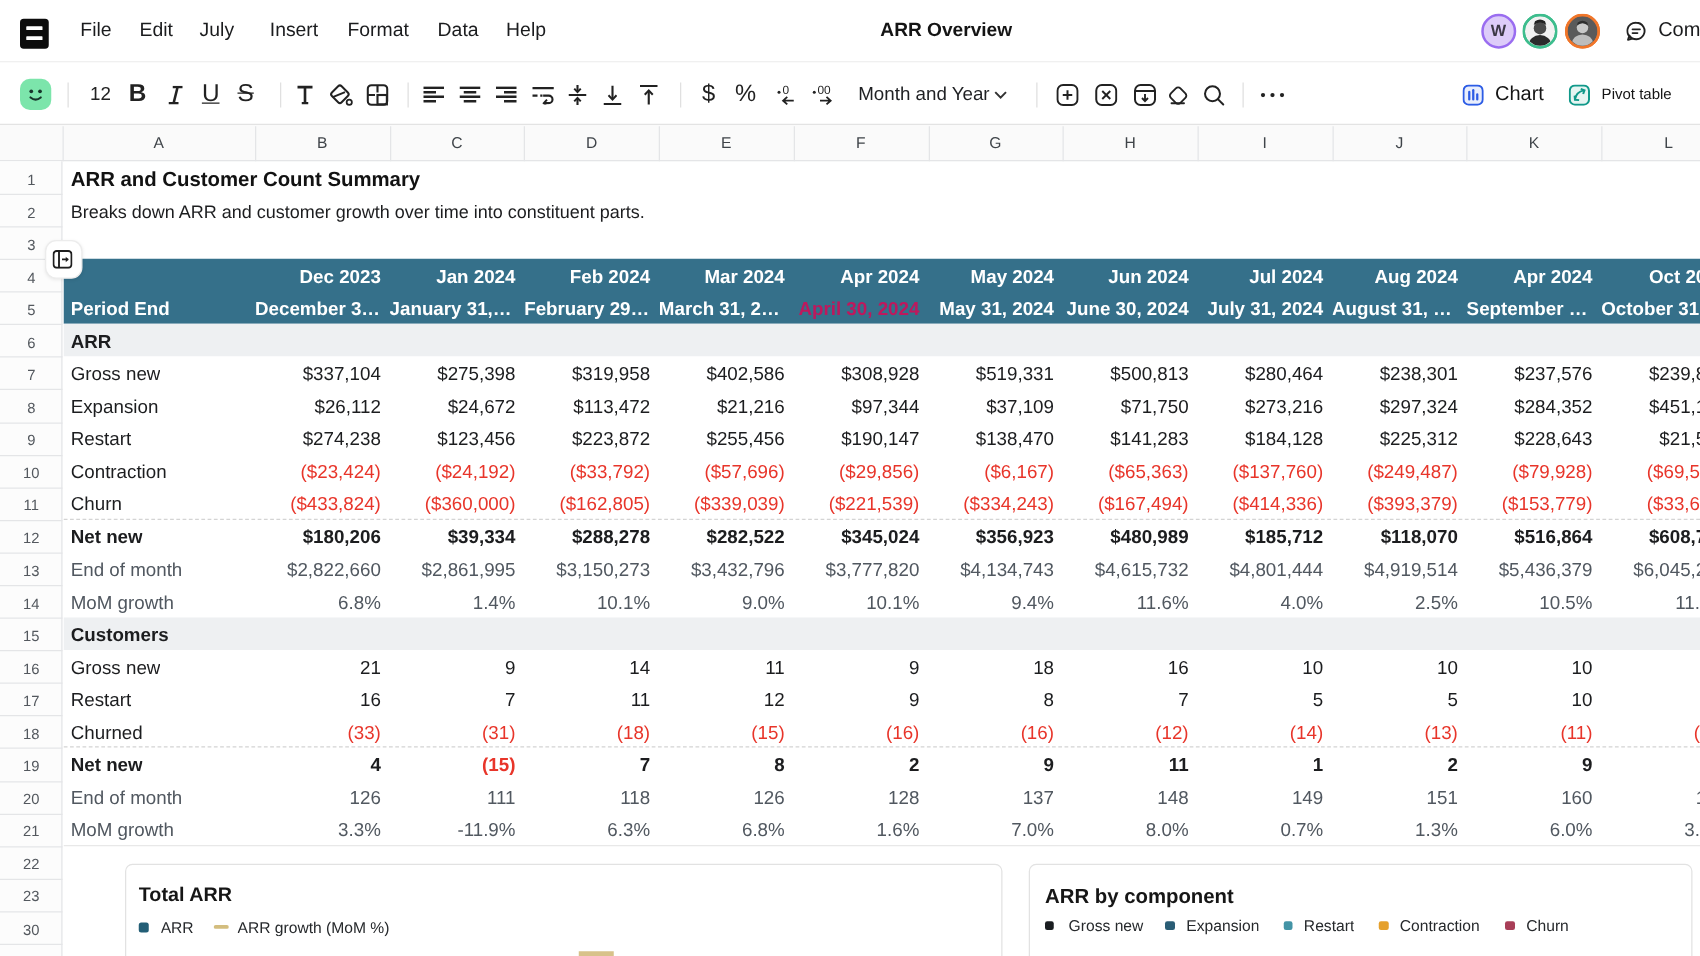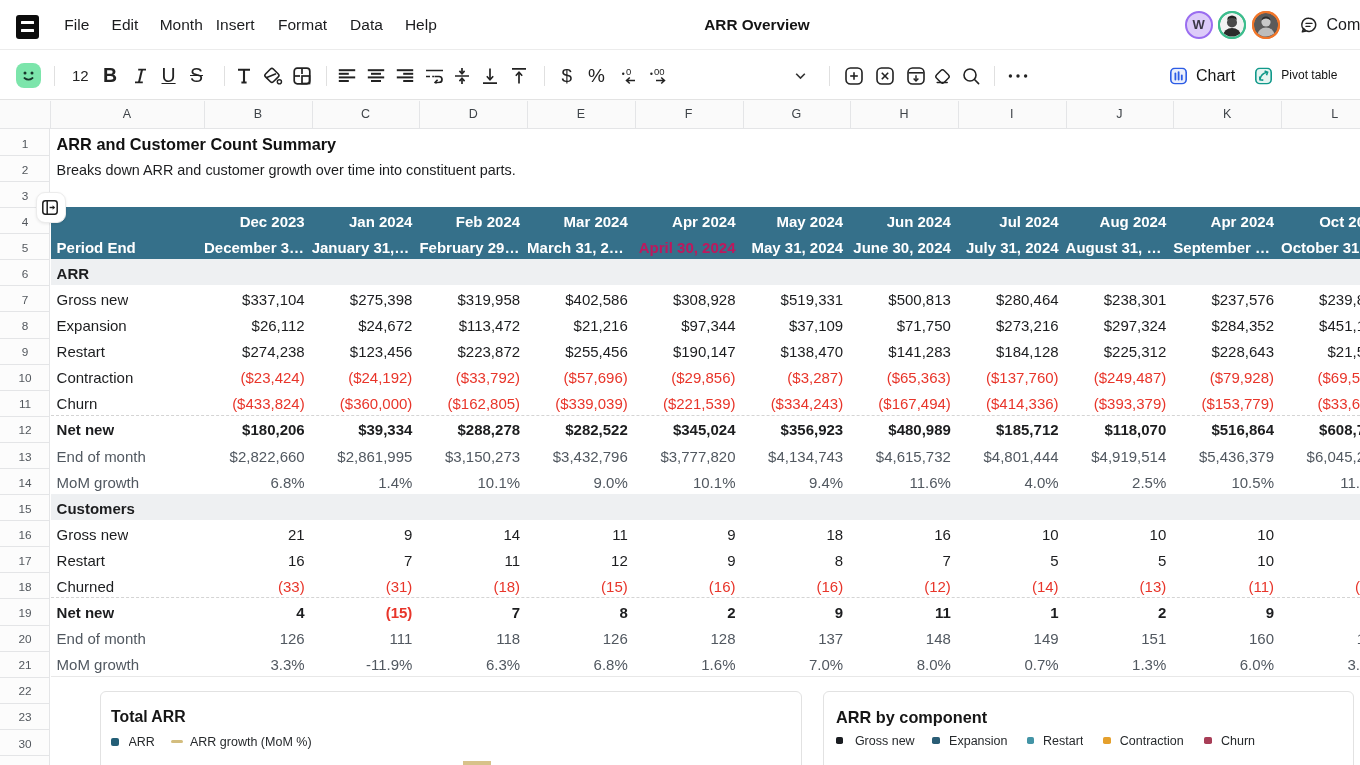--- a/index.html
+++ b/index.html
@@ -14,21 +14,21 @@
 #tb{position:absolute;left:0;top:50px;width:1360px;height:51px}
 </style></head>
 <body>
 <div class="abs" style="left:0;top:0;width:1360px;height:50px;background:#fff;border-bottom:1px solid #ececec"></div>
 <div class="abs" style="left:16px;top:14.5px;width:23px;height:24px;background:#0c0c0c;border-radius:3px">
     <div class="abs" style="left:5px;top:6px;width:13px;height:3.6px;background:#fff;border-radius:.5px"></div>
     <div class="abs" style="left:5px;top:14px;width:13px;height:3.6px;background:#fff;border-radius:.5px"></div>
   </div>
 <div class="abs" style="left:64.3px;top:0;height:50px;line-height:50px;font-size:15.5px;color:#1b1c1e">File</div>
 <div class="abs" style="left:111.6px;top:0;height:50px;line-height:50px;font-size:15.5px;color:#1b1c1e">Edit</div>
-<div class="abs" style="left:159.7px;top:0;height:50px;line-height:50px;font-size:15.5px;color:#1b1c1e">Month</div>
+<div class="abs" style="left:159.7px;top:0;height:50px;line-height:50px;font-size:15.5px;color:#1b1c1e">July</div>
 <div class="abs" style="left:215.8px;top:0;height:50px;line-height:50px;font-size:15.5px;color:#1b1c1e">Insert</div>
 <div class="abs" style="left:278.0px;top:0;height:50px;line-height:50px;font-size:15.5px;color:#1b1c1e">Format</div>
 <div class="abs" style="left:350.1px;top:0;height:50px;line-height:50px;font-size:15.5px;color:#1b1c1e">Data</div>
 <div class="abs" style="left:404.9px;top:0;height:50px;line-height:50px;font-size:15.5px;color:#1b1c1e">Help</div>
 <div class="abs" style="left:637px;top:0;width:240px;height:50px;line-height:50px;text-align:center;font-weight:bold;font-size:15.3px;color:#141414">ARR Overview</div>
 <div class="abs" style="left:1184.7px;top:11px;width:28px;height:28px;border-radius:50%;border:2px solid #9a6df0;background:#ddccf9;text-align:center;line-height:24px;font-size:13px;font-weight:bold;color:#3c3846">W</div>
 <svg class="abs" style="left:1218.4px;top:11px" width="28" height="28" viewBox="0 0 28 28">
 <circle cx="14" cy="14" r="13" fill="#f2f2f2" stroke="#3dbd8d" stroke-width="2"></circle>
 <clipPath id="av2">
       <circle cx="14" cy="14" r="11.5"></circle>
@@ -141,20 +141,21 @@
 <svg class="ic" style="left:619px" width="20" height="18" viewBox="0 0 20 18">
 <circle cx="4.2" cy="6.8" r="1.2" fill="#222"></circle>
 <text x="7" y="8.3" font-size="9.5" font-family="Liberation Sans" fill="#222">0</text>
 <path d="M16 13.5 H8 M10.8 10.5 L7.5 13.5 L10.8 16.5" fill="none" stroke="#222" stroke-width="1.5"></path>
     </svg>
 <svg class="ic" style="left:648px" width="23" height="18" viewBox="0 0 23 18">
 <circle cx="3.4" cy="6.8" r="1.2" fill="#222"></circle>
 <text x="6" y="8.3" font-size="9.5" font-family="Liberation Sans" fill="#222">00</text>
 <path d="M8 13.5 H16 M13.2 10.5 L16.5 13.5 L13.2 16.5" fill="none" stroke="#222" stroke-width="1.5"></path>
     </svg>
+<div class="abs" style="left:686.6px;top:0px;height:51px;line-height:51px;font-size:15px;color:#1f2023">Month and Year</div>
 <svg class="ic" style="left:795px" width="11" height="7" viewBox="0 0 11 7">
       <path d="M1.2 1.2 L5.5 5.6 L9.8 1.2" fill="none" stroke="#333" stroke-width="1.6"></path>
     </svg>
 <div class="abs" style="left:828.5px;top:15.5px;width:1px;height:20px;background:#e0e0e0"></div>
 <svg class="ic" style="left:845px" width="18" height="18" viewBox="0 0 18 18">
       <rect x="1" y="1" width="16" height="16" rx="4.5" fill="none" stroke="#222" stroke-width="1.6"></rect>
       <line x1="9" y1="5.2" x2="9" y2="12.8" stroke="#222" stroke-width="1.6"></line>
       <line x1="5.2" y1="9" x2="12.8" y2="9" stroke="#222" stroke-width="1.6"></line>
     </svg>
 <svg class="ic" style="left:876px" width="18" height="18" viewBox="0 0 18 18">
@@ -334,21 +335,21 @@
 <div class="cell vr " style="left:957.8999999999999px;top:339.21999999999997px;width:107.7px;height:26.09px;line-height:26.09px">$184,128</div>
 <div class="cell vr " style="left:1065.6000000000001px;top:339.21999999999997px;width:107.7px;height:26.09px;line-height:26.09px">$225,312</div>
 <div class="cell vr " style="left:1173.3px;top:339.21999999999997px;width:107.7px;height:26.09px;line-height:26.09px">$228,643</div>
 <div class="cell vr " style="left:1281.0px;top:339.21999999999997px;width:107.7px;height:26.09px;line-height:26.09px">$21,500</div>
 <div class="cell " style="left:56.6px;top:365.31px;height:26.09px;line-height:26.09px">Contraction</div>
 <div class="cell vr  red" style="left:204.0px;top:365.31px;width:107.7px;height:26.09px;line-height:26.09px">($23,424)</div>
 <div class="cell vr  red" style="left:311.7px;top:365.31px;width:107.7px;height:26.09px;line-height:26.09px">($24,192)</div>
 <div class="cell vr  red" style="left:419.40000000000003px;top:365.31px;width:107.7px;height:26.09px;line-height:26.09px">($33,792)</div>
 <div class="cell vr  red" style="left:527.0999999999999px;top:365.31px;width:107.7px;height:26.09px;line-height:26.09px">($57,696)</div>
 <div class="cell vr  red" style="left:634.8px;top:365.31px;width:107.7px;height:26.09px;line-height:26.09px">($29,856)</div>
-<div class="cell vr  red" style="left:742.5px;top:365.31px;width:107.7px;height:26.09px;line-height:26.09px">($3,287)</div>
+<div class="cell vr  red" style="left:742.5px;top:365.31px;width:107.7px;height:26.09px;line-height:26.09px">($6,167)</div>
 <div class="cell vr  red" style="left:850.1999999999999px;top:365.31px;width:107.7px;height:26.09px;line-height:26.09px">($65,363)</div>
 <div class="cell vr  red" style="left:957.8999999999999px;top:365.31px;width:107.7px;height:26.09px;line-height:26.09px">($137,760)</div>
 <div class="cell vr  red" style="left:1065.6000000000001px;top:365.31px;width:107.7px;height:26.09px;line-height:26.09px">($249,487)</div>
 <div class="cell vr  red" style="left:1173.3px;top:365.31px;width:107.7px;height:26.09px;line-height:26.09px">($79,928)</div>
 <div class="cell vr  red" style="left:1281.0px;top:365.31px;width:107.7px;height:26.09px;line-height:26.09px">($69,540)</div>
 <div class="cell " style="left:56.6px;top:391.4px;height:26.09px;line-height:26.09px">Churn</div>
 <div class="cell vr  red" style="left:204.0px;top:391.4px;width:107.7px;height:26.09px;line-height:26.09px">($433,824)</div>
 <div class="cell vr  red" style="left:311.7px;top:391.4px;width:107.7px;height:26.09px;line-height:26.09px">($360,000)</div>
 <div class="cell vr  red" style="left:419.40000000000003px;top:391.4px;width:107.7px;height:26.09px;line-height:26.09px">($162,805)</div>
 <div class="cell vr  red" style="left:527.0999999999999px;top:391.4px;width:107.7px;height:26.09px;line-height:26.09px">($339,039)</div>

